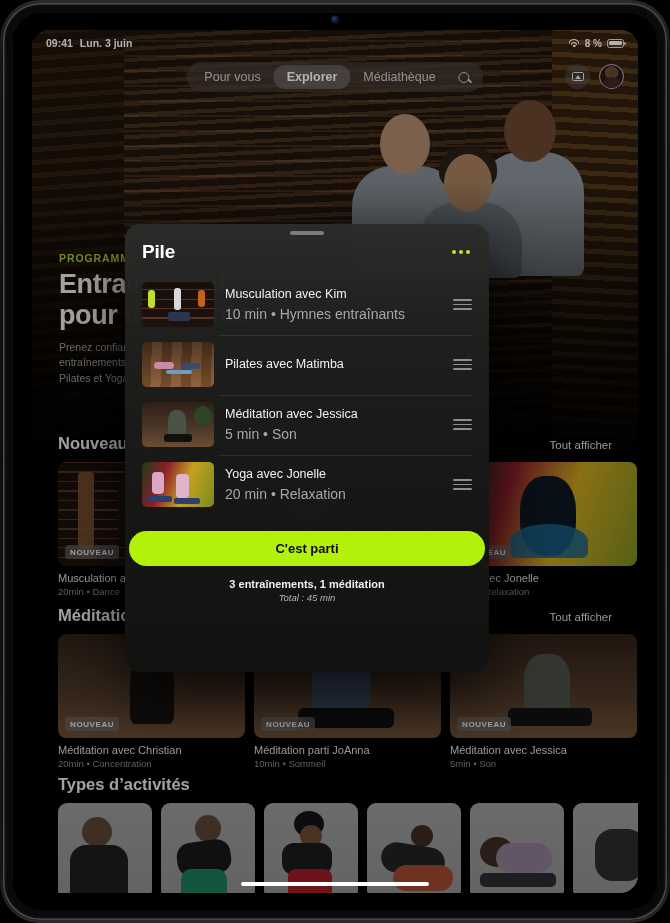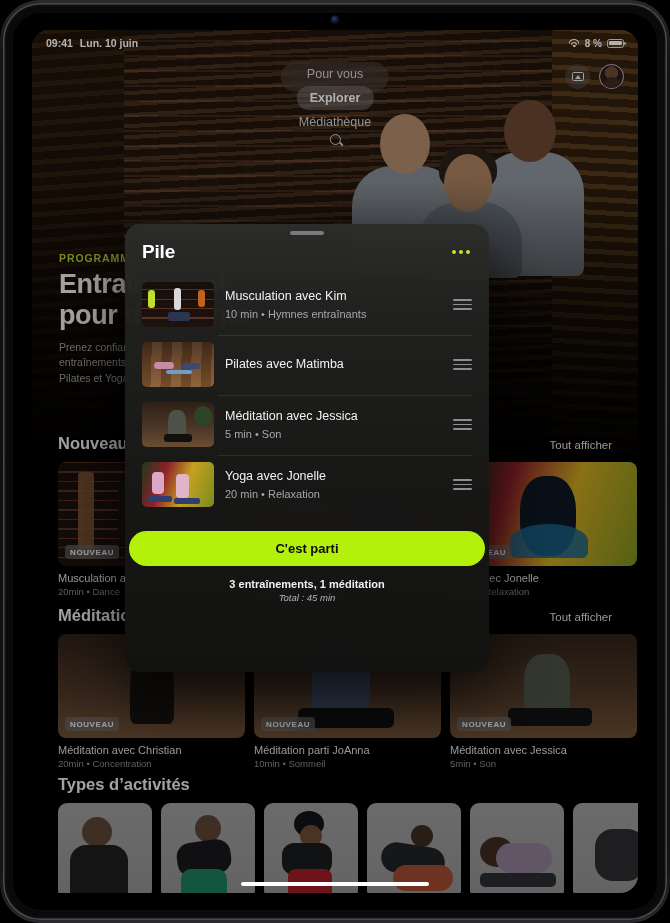--- a/index.html
+++ b/index.html
@@ -100,21 +100,21 @@
   .wifi i:nth-child(3){ width:2.4px; height:2.4px; top:6px; background:#fff; border:none; border-radius:50%; }
   .batt{ width:17px; height:9px; border:1.2px solid rgba(255,255,255,.85); border-radius:2.5px; position:relative; }
   .batt::after{ content:""; position:absolute; right:-3px; top:2.6px; width:1.6px; height:3.4px;
                 background:rgba(255,255,255,.7); border-radius:0 1px 1px 0; }
   .batt i{ position:absolute; left:1.2px; top:1.2px; bottom:1.2px; right:1.2px; background:#fff; border-radius:1.2px; }
 
   .navbar{ position:absolute; left:0; top:30px; width:606px; height:40px; z-index:19; }
   .seg{
     position:absolute; left:50%; transform:translateX(-50%); top:2px;
     display:flex; align-items:center; height:30px; border-radius:15px;
-    background:rgba(120,120,125,.24); backdrop-filter:blur(12px); padding:0 5px;flex-direction:column;
+    background:rgba(120,120,125,.24); backdrop-filter:blur(12px); padding:0 5px;
   }
   .seg-item{ font-size:12.5px; color:#cfcfd2; padding:5px 13px; border-radius:13px; white-space:nowrap; }
   .seg-item.active{ background:rgba(150,150,155,.40); color:#fff; font-weight:bold; }
   .seg-search{ width:30px; display:flex; align-items:center; justify-content:center; }
   .mag{ width:11px; height:11px; border:1.5px solid #cfcfd2; border-radius:50%; position:relative; }
   .mag::after{ content:""; position:absolute; width:5px; height:1.5px; background:#cfcfd2;
                right:-4.5px; bottom:0; transform:rotate(45deg); border-radius:1px;}
   .nav-right{ position:absolute; right:14px; top:4px; display:flex; align-items:center; gap:9px; }
   .airplay{
     width:25px; height:25px; border-radius:50%; background:rgba(110,110,115,.32);
@@ -181,21 +181,21 @@
   .ellipsis i{ width:4px; height:4px; border-radius:50%; background:#bfe628; display:block; }
 
   .stack-list{ margin-top:12px; padding:0 17px; }
   .stack-item{ display:flex; align-items:center; gap:11px; padding:7px 0 8px; position:relative; }
   .stack-item + .stack-item::before{
     content:""; position:absolute; left:76px; right:0; top:0; height:1px; background:rgba(255,255,255,.085);
   }
   .st-thumb{ width:72px; height:45px; border-radius:5px; overflow:hidden; position:relative; flex:0 0 auto; }
   .st-texts{ flex:1 1 auto; min-width:0; }
   .st-title{ color:#f2f2f3; font-size:12.5px; line-height:1.25; }
-  .st-sub{ color:#a7a7ab; font-size:11px; margin-top:2.5px; }
+  .st-sub{ color:#a7a7ab; font-size:14px; margin-top:2.5px; }
   .handle{ width:19px; flex:0 0 auto; display:flex; flex-direction:column; gap:3px; }
   .handle i{ height:1.6px; background:#8e8e93; border-radius:1px; display:block; }
 
   .cta-wrap{ padding:16px 4px 0; }
   .cta{
     width:100%; height:35px; border-radius:18px; border:none; cursor:pointer;
     background:#b4f10a; color:#0b0b0b; font-size:13px; font-weight:bold;
     font-family:"Liberation Sans", sans-serif;
   }
   .summary{ text-align:center; margin-top:12px; }
@@ -365,21 +365,21 @@
           </div>
         </div>
       </div>
     </div>
 
     <div class="scrim"></div>
 
     <div class="statusbar">
       <div class="sb-left">
         <span>09:41</span>
-        <span>Lun. 10 juin</span>
+        <span>Lun. 3 juin</span>
       </div>
       <div class="sb-right">
         <span class="wifi">
             <i></i>
             <i></i>
             <i></i>
           </span>
         <span>8 %</span>
         <span class="batt">
             <i></i>

